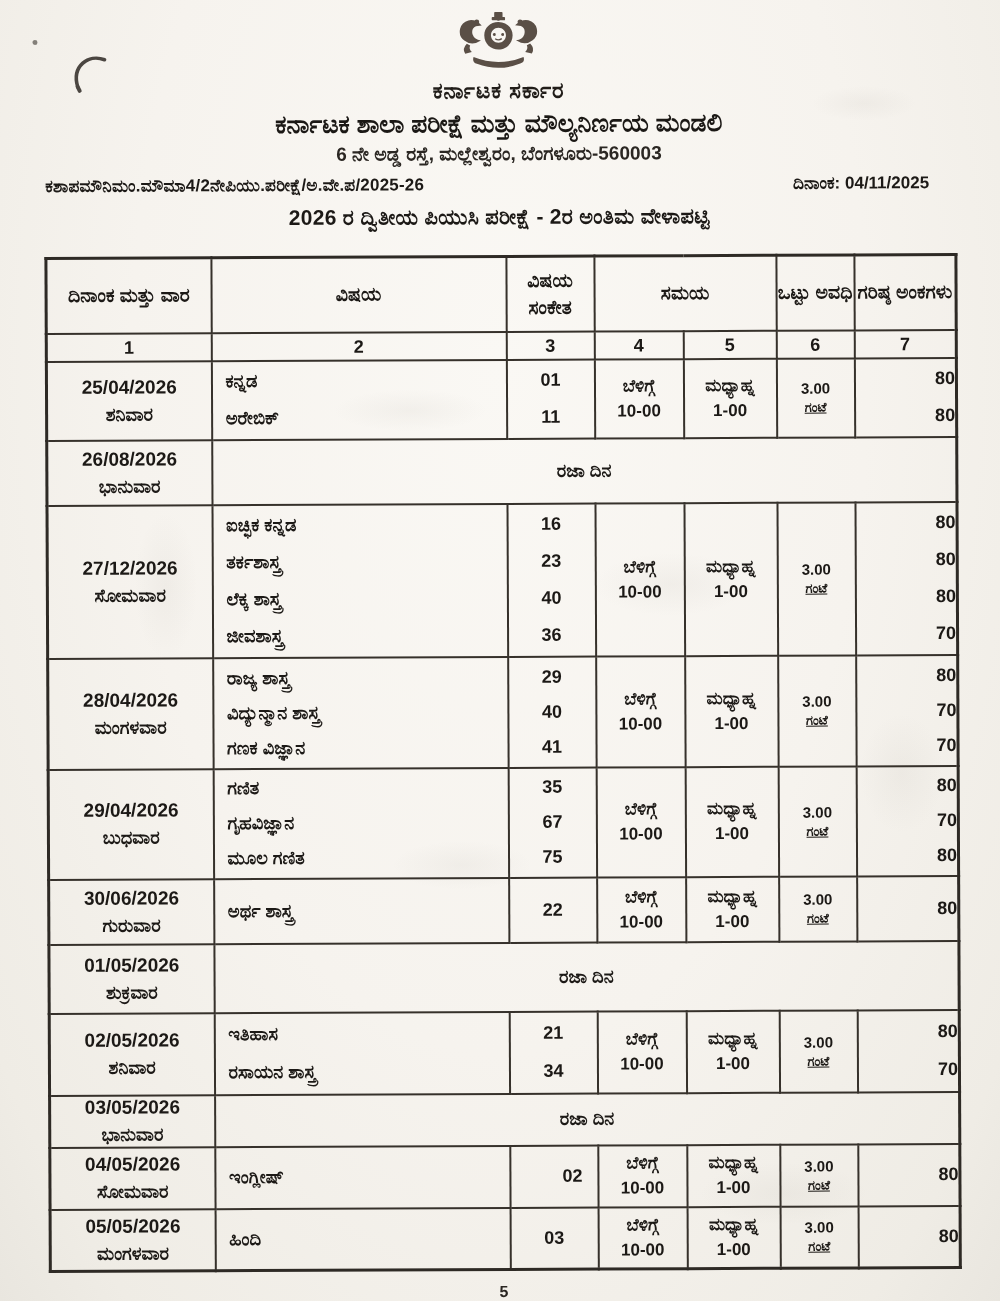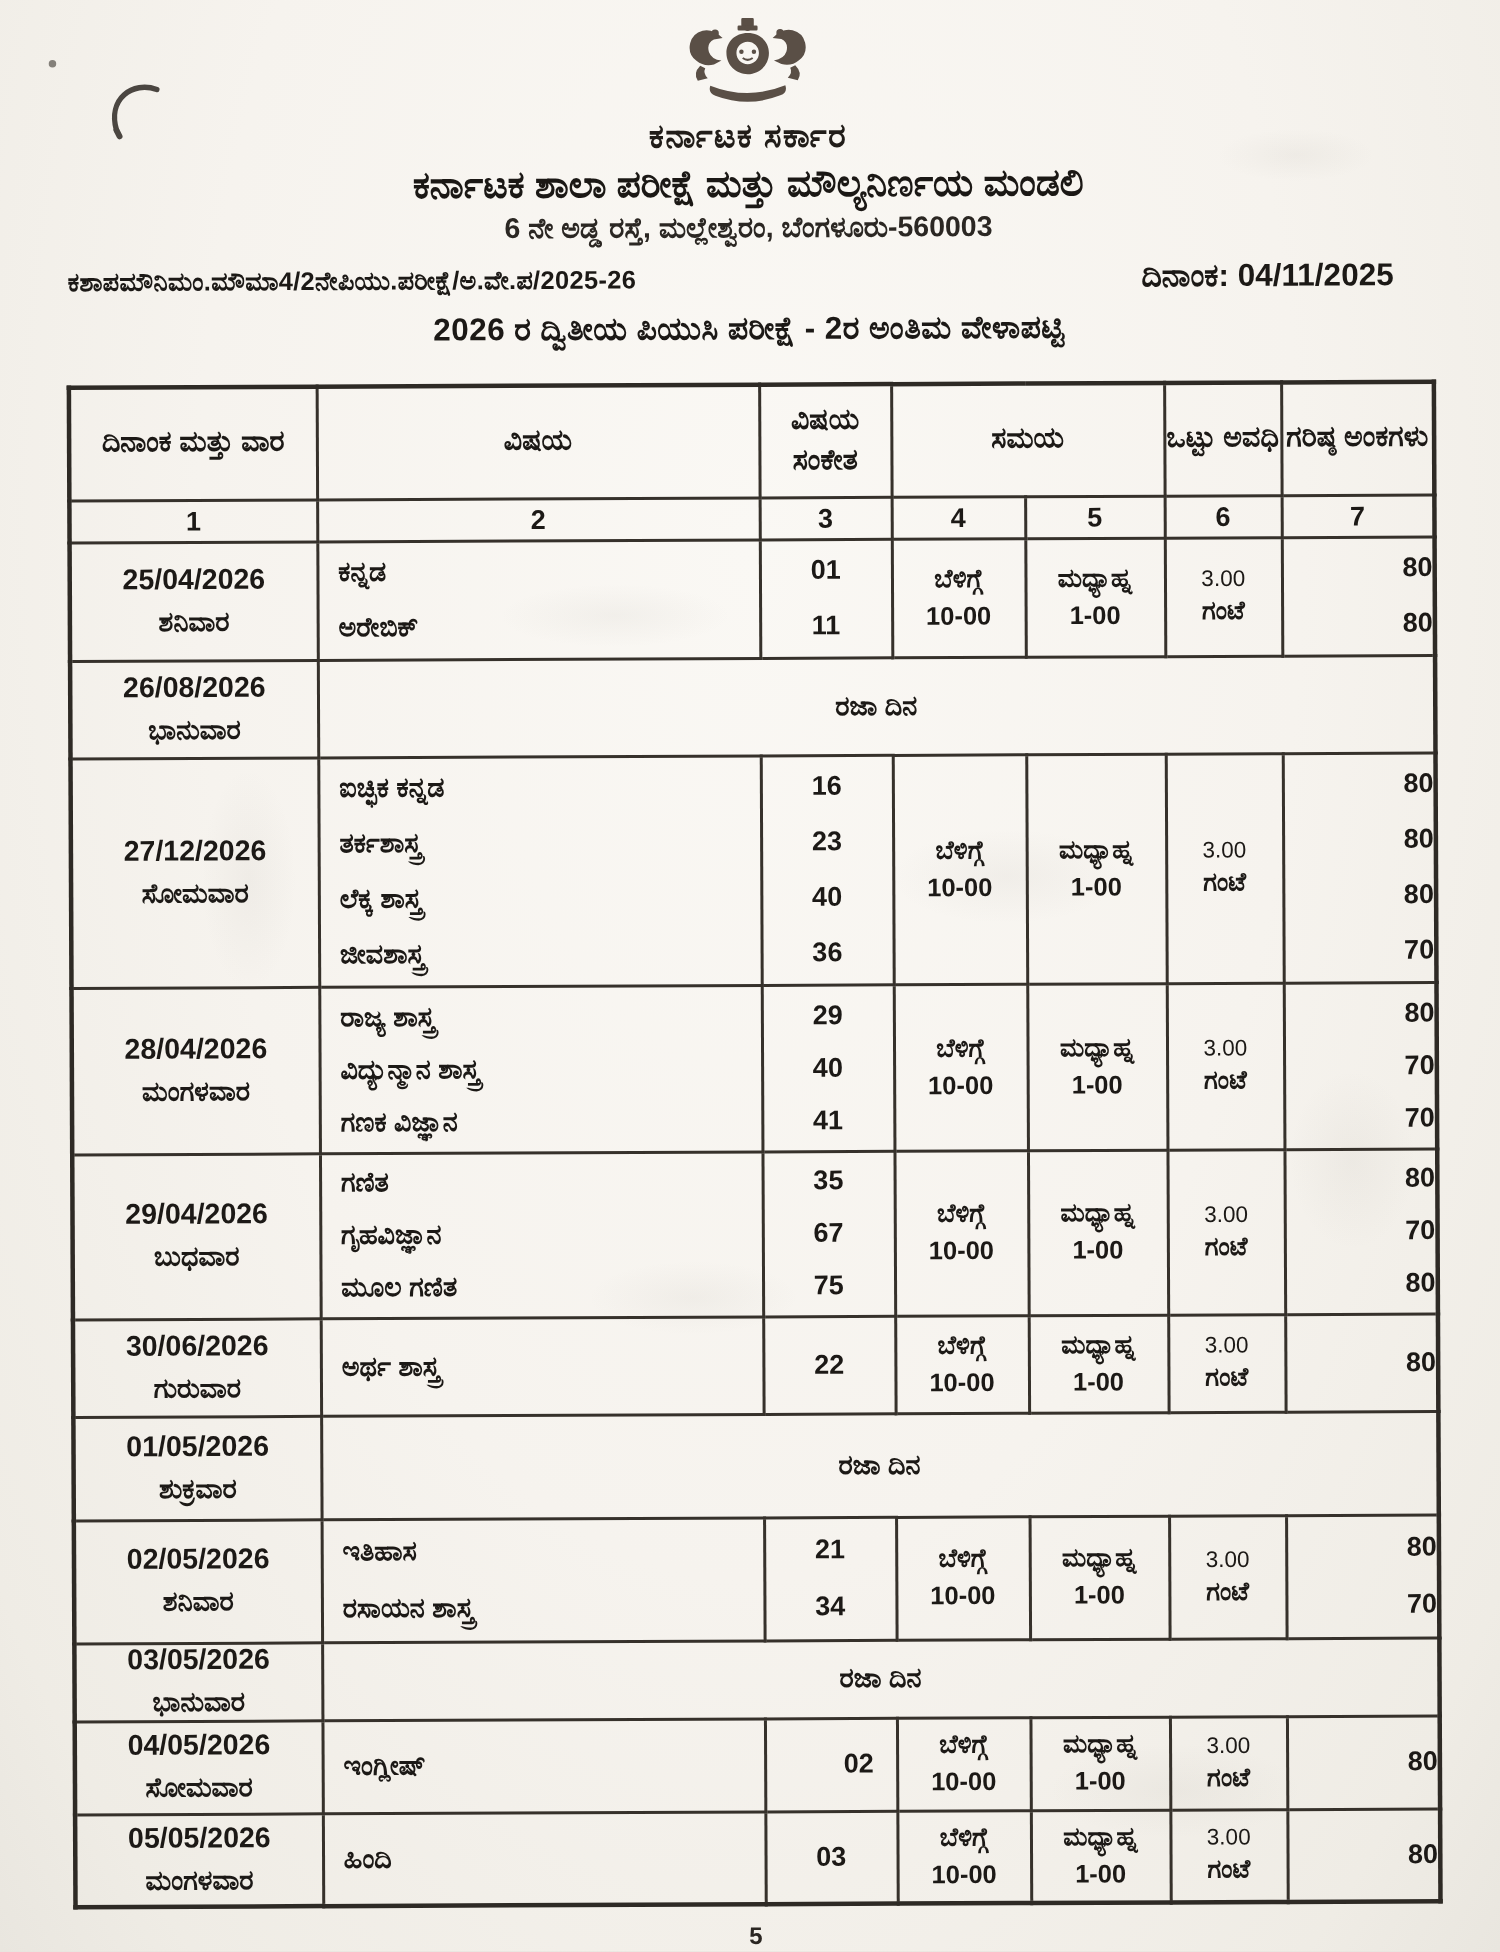--- a/index.html
+++ b/index.html
@@ -31,21 +31,21 @@
   .corner-dot{position:absolute;left:34px;top:38px;width:5px;height:5px;background:#3a352f;border-radius:50%;opacity:.6;}
 
   .hdr{position:absolute;left:0;top:10px;width:1000px;text-align:center;}
   .emblem{display:block;margin:0 auto;width:100px;height:64px;opacity:.92;}
   .govt{margin-top:4px;font-size:22px;font-weight:700;letter-spacing:1px;color:#211d19;}
   .board{margin-top:5px;font-size:25px;font-weight:700;color:#1b1815;}
   .addr{margin-top:4px;font-size:19px;font-weight:600;color:#2b2723;}
   .refline{display:flex;justify-content:space-between;align-items:baseline;
     padding:10px 70px 0 46px;font-weight:700;}
   .refno{font-size:17px;letter-spacing:.2px;}
-  .refdate{font-size:21px;margin-left:14px;}
+  .refdate{font-size:17px;margin-left:14px;}
   .doc-title{margin-top:10px;font-size:21px;font-weight:700;letter-spacing:.3px;}
 
   table.tt{
     position:absolute;left:45px;top:255px;width:910px;
     border-collapse:collapse;table-layout:fixed;
     border:3px solid #2e2a25;
   }
   .tt th,.tt td{
     border:2px solid #36312b;
     padding:0;vertical-align:middle;text-align:center;
@@ -59,22 +59,22 @@
   .vwrap{display:flex;flex-direction:column;height:100%;}
   .v-center{justify-content:center;gap:3px;}
   .v-around{justify-content:space-around;}
 
   .date-cell .dt{font-size:19px;font-weight:700;}
   .date-cell .dy{font-size:18px;font-weight:700;margin-top:3px;}
   .subj-line{font-size:18px;font-weight:700;text-align:left;padding-left:13px;}
   .code-line{font-size:18px;font-weight:700;}
   .time-lab{font-size:17px;font-weight:700;}
   .time-val{font-size:17px;font-weight:700;margin-top:2px;}
-  .dur-val{font-size:15px;font-weight:400;}
-  .dur-unit{font-size:17px;font-weight:700;margin-top:0;}
+  .dur-val{font-size:15px;font-weight:700;}
+  .dur-unit{font-size:13px;font-weight:700;margin-top:0;text-decoration:underline;}
   .marks-line{font-size:18px;font-weight:700;text-align:right;}
   .holiday-cell{font-size:18px;font-weight:700;}
 
   .pageno{position:absolute;left:0;top:1283px;width:1000px;text-align:center;
     font-size:16px;font-weight:700;color:#2a2622;}
 </style>
 </head>
 <body>
 
 <div class="sheet">

